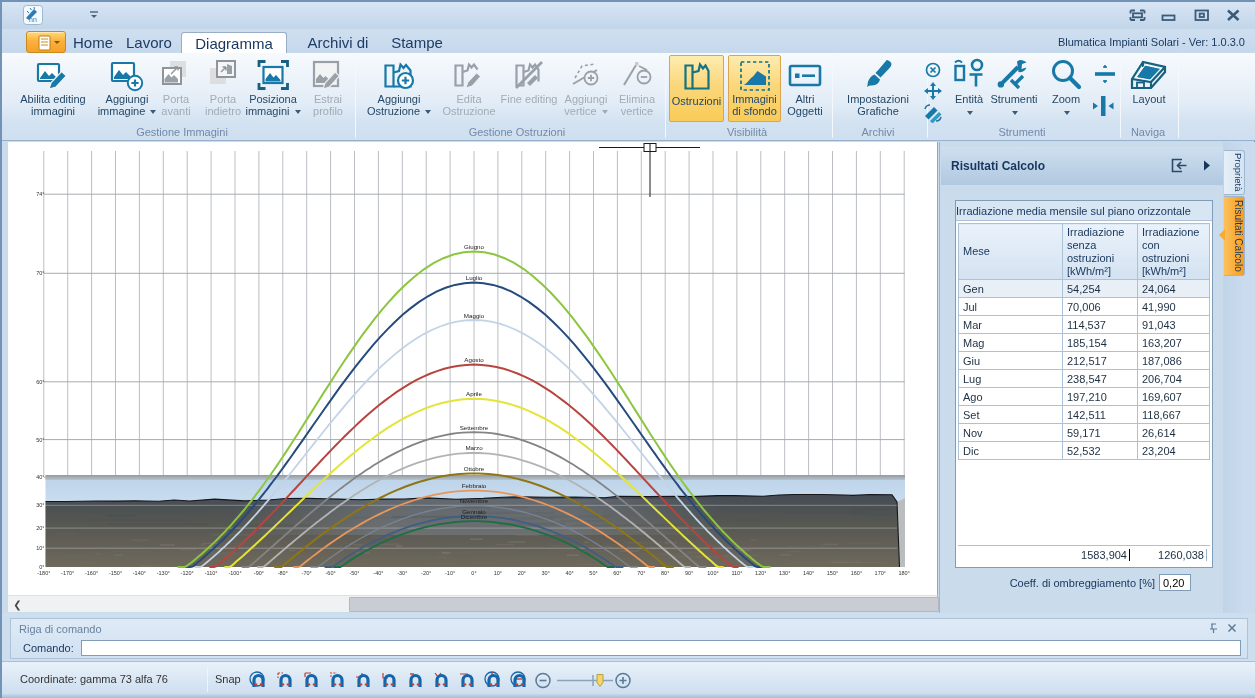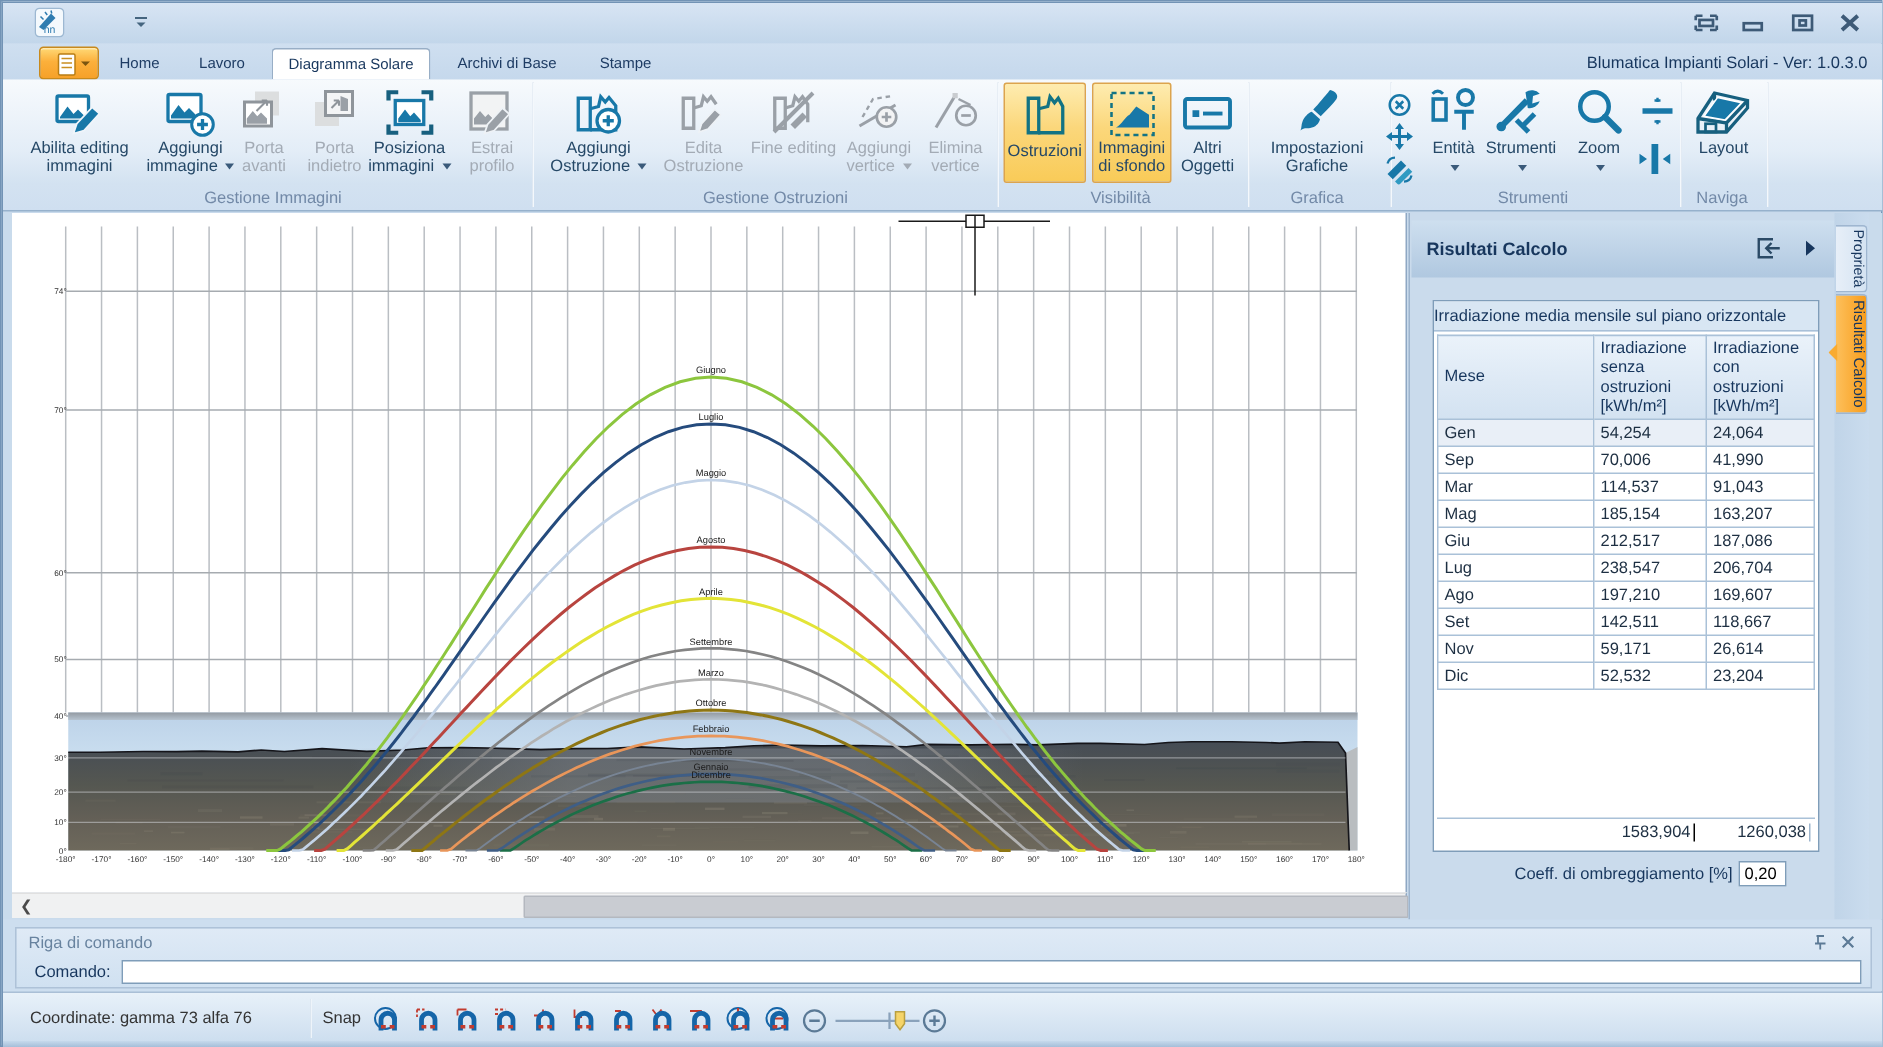--- a/index.html
+++ b/index.html
@@ -6,21 +6,21 @@
 #frame{position:absolute;left:0;top:0;width:1255px;height:698px;border:1px solid #7293b5;background:#c9daec}
 
 #titlebar{position:absolute;left:1px;top:0;width:1253px;height:28px;background:linear-gradient(#dcd8ee00,#0000);background:linear-gradient(#d8e5f4,#c2d6ea);}
 #title-text{position:absolute;left:0;right:0;top:7px;text-align:center;font-size:12px;color:#1e3c5f}
 .appicon{position:absolute;left:21px;top:4px;width:20px;height:20px}
 .qat{position:absolute;left:86px;top:10px;width:12px;height:9px}
 #winbtns{position:absolute;right:8px;top:6px;width:130px;height:16px}
 
 #tabrow{position:absolute;left:1px;top:28px;width:1253px;height:24px;background:linear-gradient(#cfdff0,#c5d8ec)}
 #filebtn{position:absolute;left:24px;top:2px;width:40px;height:22px;border-radius:3px;border:1px solid #c8891c;background:linear-gradient(#ffd976,#fcb03b 45%,#f6a129);box-shadow:inset 0 1px 0 #ffe9b0}
-.rtab{position:absolute;top:3px;height:21px;font-size:10px;color:#1e3c64;text-align:center;line-height:21px}
+.rtab{position:absolute;top:3px;height:21px;font-size:15px;color:#1e3c64;text-align:center;line-height:21px}
 .rtab.sel{background:#fff;border:1px solid #98aec6;border-bottom:none;border-radius:3px 3px 0 0;color:#17365d}
 #vertext{position:absolute;right:10px;top:5px;font-size:11px;color:#17365d}
 
 #ribbon{position:absolute;left:1px;top:52px;width:1253px;height:88px;background:linear-gradient(#f7fafd,#e3edf7 55%,#d3e2f1 80%,#cfdff0);border-bottom:1px solid #96b1cc}
 .glabel{position:absolute;bottom:2px;text-align:center;font-size:11px;color:#7289a7}
 .gsep{position:absolute;top:2px;width:1px;height:83px;background:#c2d0e2;border-right:1px solid #f4f8fc}
 .btn{position:absolute;top:2px;text-align:center}
 .btn .ic{display:block;margin:3px auto 2px}
 .btn .lbl{font-size:11px;line-height:11.5px;color:#254867}
 .btn.dis .lbl{color:#a3abb5}
@@ -240,21 +240,21 @@
 <div class="glabel" style="left:680px;width:130px">Visibilità</div>
 
 <div class="btn" style="left:836px;width:80px">
         <svg class="ic" width="34" height="34" viewBox="0 0 34 34">
  <path d="M26 2 c3.5 1 5.5 3.5 4 6 c-1 1.8-7.5 8.5-10.5 11.5 l-5-4.5 C18 11.5 23 5 24.5 3.5 c0.7-0.9 1-1.5 1.5-1.5 z" fill="#1878a8"></path>
  <path d="M13.5 16.5 l5.5 5 c-0.8 3.2-3.2 5.3-6.5 5.8 c-2.7 0.4-4.2-0.3-6.5 1.7 c0.9-2.2 0.4-3.7 1.3-5.9 c1-2.7 3.6-5.8 6.2-6.6 z" fill="#1878a8"></path>
 </svg>
         <div class="lbl">Impostazioni<br>Grafiche</div>
       </div>
 <div class="gsep" style="left:925px"></div>
-<div class="glabel" style="left:826px;width:100px">Grafica</div>
+<div class="glabel" style="left:826px;width:100px">Archivi</div>
 
 <svg style="position:absolute;left:922px;top:8px" width="18" height="18" viewBox="0 0 18 18">
  <circle cx="9" cy="9" r="6.5" fill="none" stroke="#1878a8" stroke-width="1.7"></circle>
  <path d="M6.5 6.5 l5 5 M11.5 6.5 l-5 5" stroke="#1878a8" stroke-width="1.7"></path>
 </svg>
 <svg style="position:absolute;left:921px;top:28px" width="20" height="20" viewBox="0 0 20 20">
  <path d="M10 1 l3 4 h-6 z M10 19 l-3-4 h6 z M1 10 l4-3 v6 z M19 10 l-4 3 v-6 z" fill="#1878a8"></path>
  <path d="M10 4 v12 M4 10 h12" stroke="#1878a8" stroke-width="2"></path>
 </svg>
 <svg style="position:absolute;left:921px;top:50px" width="20" height="20" viewBox="0 0 20 20">
@@ -620,21 +620,21 @@
                   <th>Mese</th>
                   <th>Irradiazione senza ostruzioni [kWh/m²]</th>
                   <th>Irradiazione con ostruzioni [kWh/m²]</th>
                 </tr>
                 <tr class="hl0">
                   <td>Gen</td>
                   <td>54,254</td>
                   <td>24,064</td>
                 </tr>
                 <tr>
-                  <td>Sep</td>
+                  <td>Jul</td>
                   <td>70,006</td>
                   <td>41,990</td>
                 </tr>
                 <tr>
                   <td>Mar</td>
                   <td>114,537</td>
                   <td>91,043</td>
                 </tr>
                 <tr>
                   <td>Mag</td>

